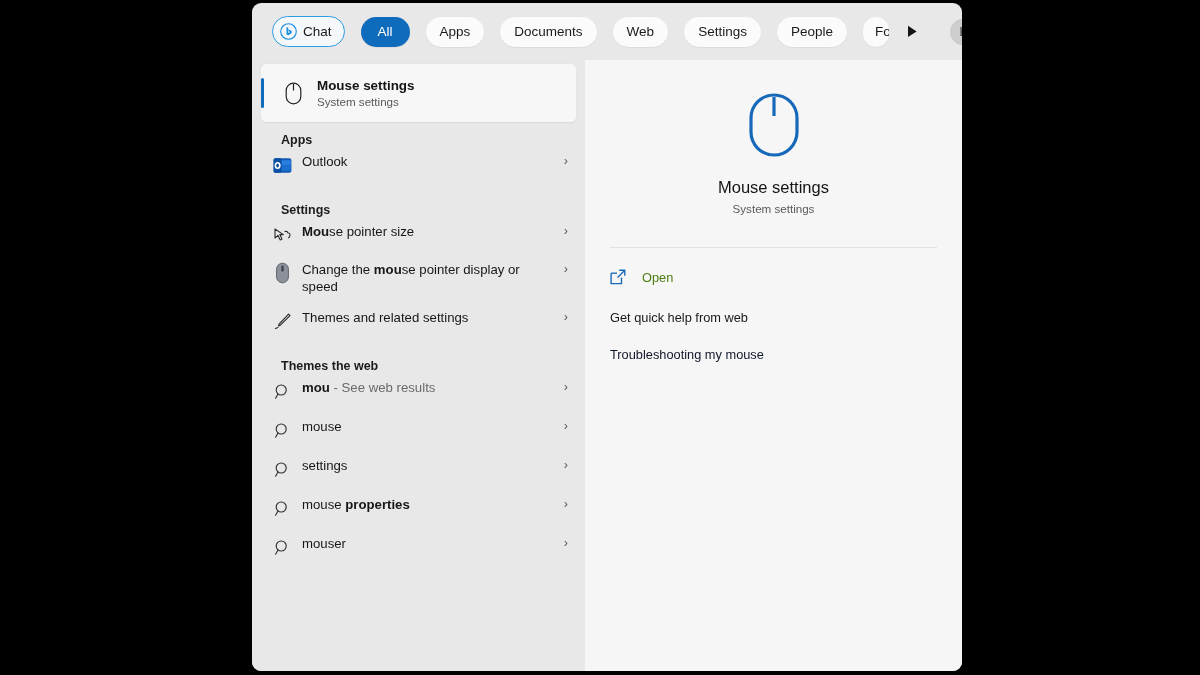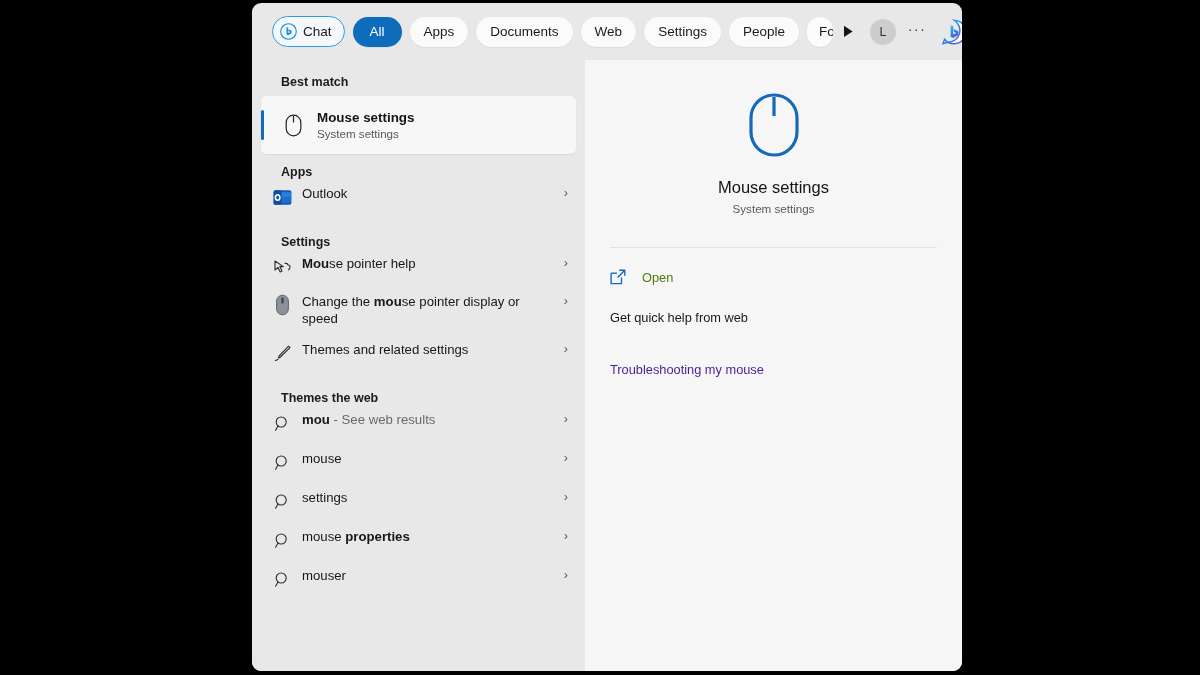--- a/index.html
+++ b/index.html
@@ -18,21 +18,21 @@
     border-radius: 9px 9px 9px 9px;
     overflow: hidden;
     display: flex; flex-direction: column;
   }
 
   
   .tabbar {
     height: 57px; flex: 0 0 57px;
     display: flex; align-items: center;
     padding-left: 20px; padding-right: 10px;
-    gap: 8px; position: relative;
+    gap: 16px; position: relative;
   }
   .pill {
     height: 30px; border-radius: 15px;
     display: flex; align-items: center; justify-content: center;
     padding: 0 14px;
     font-size: 13.5px; color: #1a1a1a;
     background: #fbfbfb;
     white-space: nowrap;
     box-shadow: 0 0.5px 1px rgba(0,0,0,0.10);
   }
@@ -128,21 +128,21 @@
   .preview-inner { padding: 0 25px; }
   .prev-icon-wrap { display: flex; justify-content: center; padding-top: 32px; }
   .prev-title { text-align: center; font-size: 16.5px; color: #141414; margin-top: 16px; }
   .prev-sub { text-align: center; font-size: 11.6px; color: #5a5a5a; margin-top: 5px; }
   .divider { height: 1px; background: #e2e2e2; margin: 32px 0 0 0; }
 
   .act-row { display: flex; align-items: center; height: 22px; margin-top: 18px; }
   .act-row .act-ico { width: 18px; flex: 0 0 18px; margin-right: 14px; display: flex; align-items: center; }
   .act-row .act-lbl { font-size: 12.8px; color: #4d7c0f; }
   .act-link { font-size: 12.8px; color: #181818; margin-top: 22px; }
-  .act-link.muted { color: #4c1d95; margin-top: 37px; }
+  .act-link.muted { color: #0f172a; margin-top: 22px; }
 
   b { font-weight: bold; }
   .dim { color: #6a6a6a; }
 </style>
 </head>
 <body>
 
 <div id="root">
   <div class="search-window">
 
@@ -208,21 +208,20 @@
           <path d="M14 2.2 A11.8 11.8 0 1 1 4.6 21.2 L3.0 25.6 L7.6 24.2 A11.8 11.8 0 0 0 14 2.2 Z" fill="#ffffff" stroke="url(#bg1)" stroke-width="1.5"></path>
           <path d="M10.6 7.2 L13.2 8.3 L13.2 16.6 L16.3 15.0 L14.3 14.1 L13.2 11.1 L18.4 13.2 L18.4 17.0 L13.2 20.0 L10.6 18.7 Z" fill="url(#bg1)"></path>
         </svg>
       </div>
     </div>
 
     <div class="body-row">
 
       <div class="left-pane">
 
-        <div class="section-head">Best match</div>
 
         <div class="bestmatch">
           <div class="accent"></div>
           <div class="ico">
             <svg width="19" height="23" viewBox="0 0 19 23">
               <rect x="2.2" y="1.2" width="14.6" height="20.6" rx="7.3" fill="none" stroke="#232323" stroke-width="1.2"></rect>
               <line x1="9.5" y1="2.0" x2="9.5" y2="8.4" stroke="#232323" stroke-width="1.2"></line>
             </svg>
           </div>
           <div>
@@ -250,21 +249,21 @@
 
         <div class="section-head">Settings</div>
 
         <div class="row">
           <div class="ico">
             <svg width="19" height="17" viewBox="0 0 19 17">
               <path d="M2 2 L2 11 L5 8.4 L7.2 13 L9 12.1 L6.8 7.6 L10.4 7.6 Z" fill="none" stroke="#2b2b2b" stroke-width="1.1" stroke-linejoin="round"></path>
               <path d="M12 4.4 q2.6 -0.4 3.1 1.6 q1.8 -0.2 1.9 1.6 q0.1 2.2 -1.4 3.2" fill="none" stroke="#2b2b2b" stroke-width="1.1" stroke-linecap="round"></path>
             </svg>
           </div>
-          <div class="label"><b>Mou</b><span>se pointer help</span></div>
+          <div class="label"><b>Mou</b><span>se pointer size</span></div>
           <div class="chev">›</div>
         </div>
 
         <div class="row tall">
           <div class="ico">
             <svg width="15" height="22" viewBox="0 0 15 22">
               <rect x="1.6" y="1.2" width="11.8" height="19.6" rx="5.9" fill="#8b9099" stroke="#5d636d" stroke-width="1"></rect>
               <rect x="6.3" y="3.4" width="2.4" height="6.2" rx="1.2" fill="#3f454e"></rect>
             </svg>
           </div>

